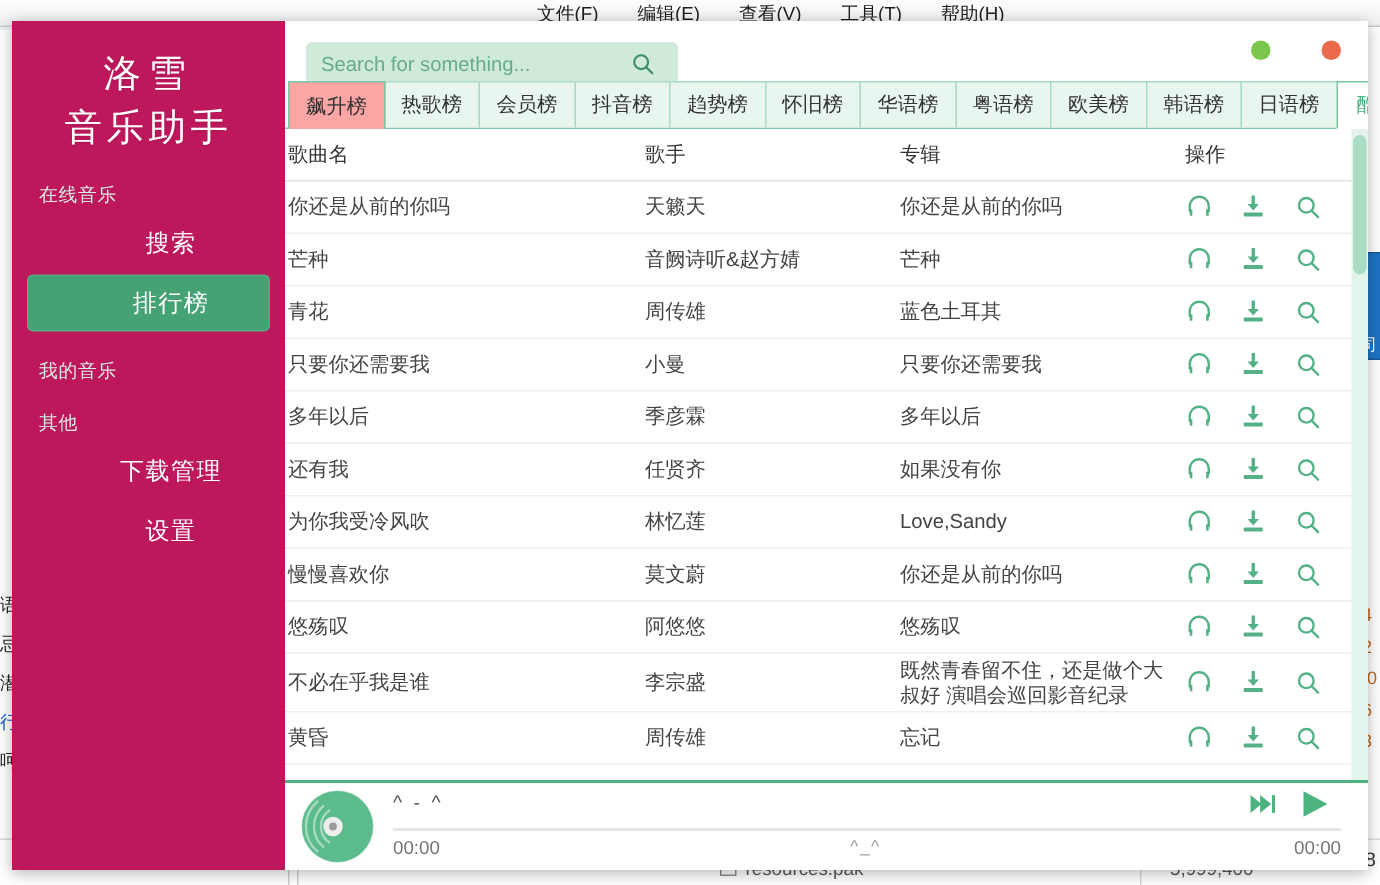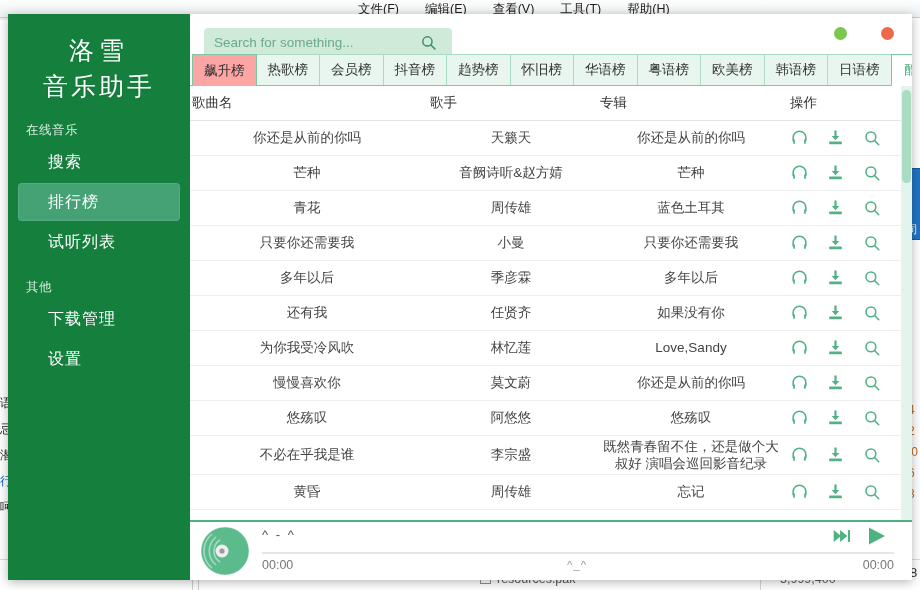--- a/index.html
+++ b/index.html
@@ -108,23 +108,24 @@
     width: 904px; height: 566px;
     background: #ffffff;
     box-shadow: 0 2px 10px rgba(0,0,0,.30);
     display: flex;
     overflow: hidden;
   }
 
   
   #sidebar {
     width: 182px; height: 100%;
-    background: #15803d;
+    background: #be185d;
     flex: 0 0 182px;
     position: relative;
+    font-family: Liberation Serif, serif;
   }
   .logo {
     margin-top: 18px;
     text-align: center;
     color: #ffffff;
     font-size: 25px;
     letter-spacing: 5px;
     line-height: 36px;
     text-shadow: 0 1px 2px rgba(0,0,0,.12);
   }
@@ -138,20 +139,21 @@
   .nav-item {
     height: 38px;
     display: flex; align-items: center;
     color: #ffffff;
     font-size: 16px;
     padding-left: 30px;
     margin: 2px 10px;
     border-radius: 4px;
     cursor: pointer;
     letter-spacing: 1px;
+    justify-content: center;
   }
   .nav-item.active {
     background: #45a274;
     box-shadow: inset 0 0 0 1px rgba(255,255,255,.10);
   }
 
   
   #main {
     flex: 1 1 auto;
     display: flex; flex-direction: column;
@@ -260,21 +262,20 @@
     background: #ffffff;
     margin-left: 18px;
   }
   #songs td {
     color: #444444;
     height: 35px;
     padding: 2px 6px 2px 2px;
     border-bottom: 1px solid #eeeeee;
     vertical-align: middle;
     overflow: hidden;
-    text-align: center;
   }
   .col-name   { width: 238px; }
   .col-artist { width: 170px; }
   .col-album  { width: 190px; }
   .col-ops    { width: 112px; }
   .col-dur    { width: 66px; }
   td.col-dur, th.col-dur { text-align: left; }
   .album-cell { line-height: 17px; }
   .ops {
     display: flex; align-items: center; gap: 17px;
@@ -410,23 +411,21 @@
     </div>
 
     <div class="nav-group-title">在线音乐</div>
     <div class="nav-item">
       <span>搜索</span>
     </div>
     <div class="nav-item active">
       <span>排行榜</span>
     </div>
 
-    <div class="nav-item">
-      <span>试听列表</span>
-    </div>
+    <div class="nav-group-title">我的音乐</div>
 
     <div class="nav-group-title">其他</div>
     <div class="nav-item">
       <span>下载管理</span>
     </div>
     <div class="nav-item">
       <span>设置</span>
     </div>
   </div>
 

